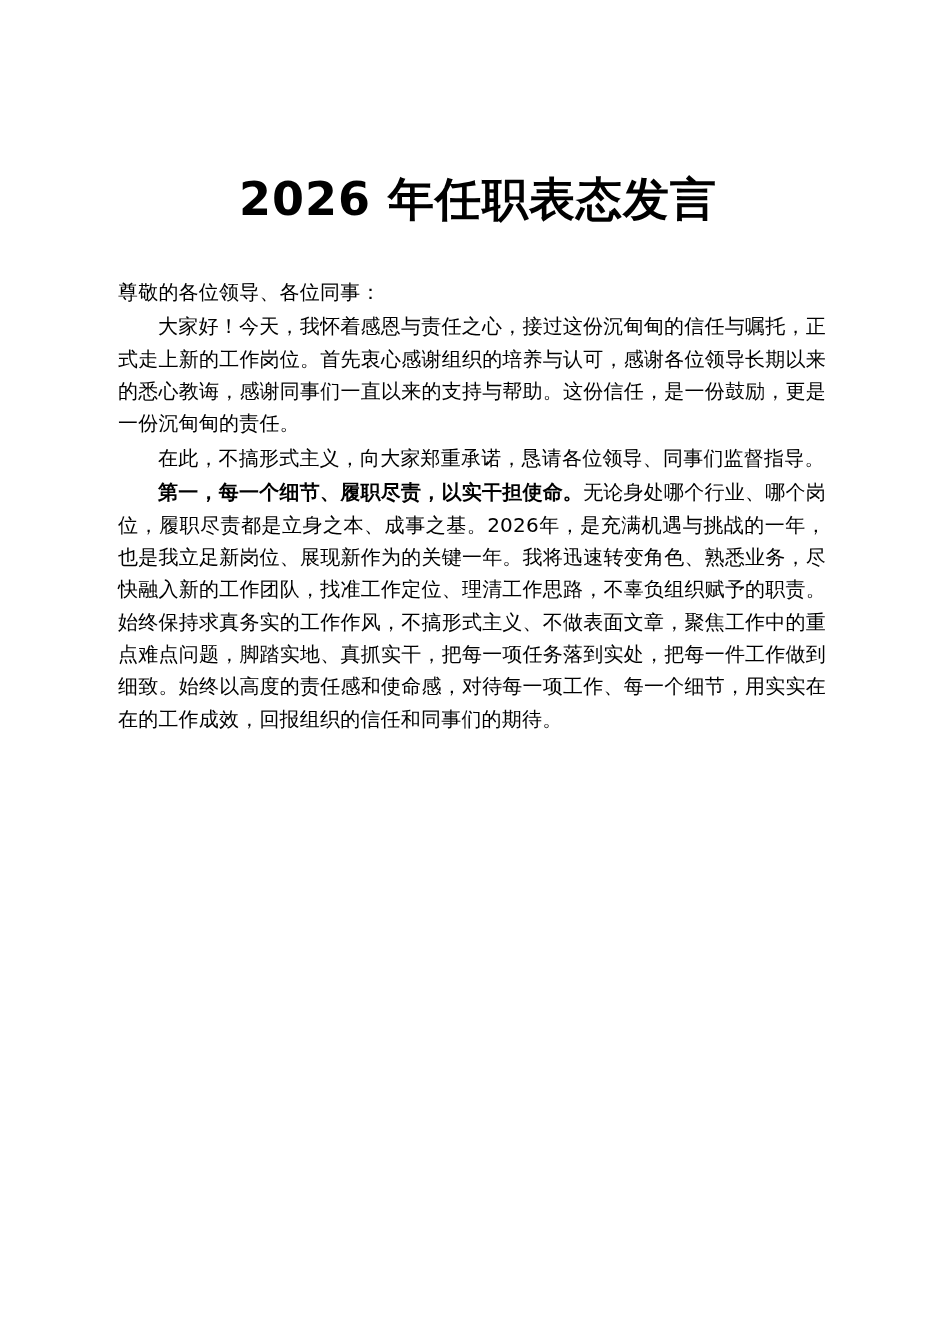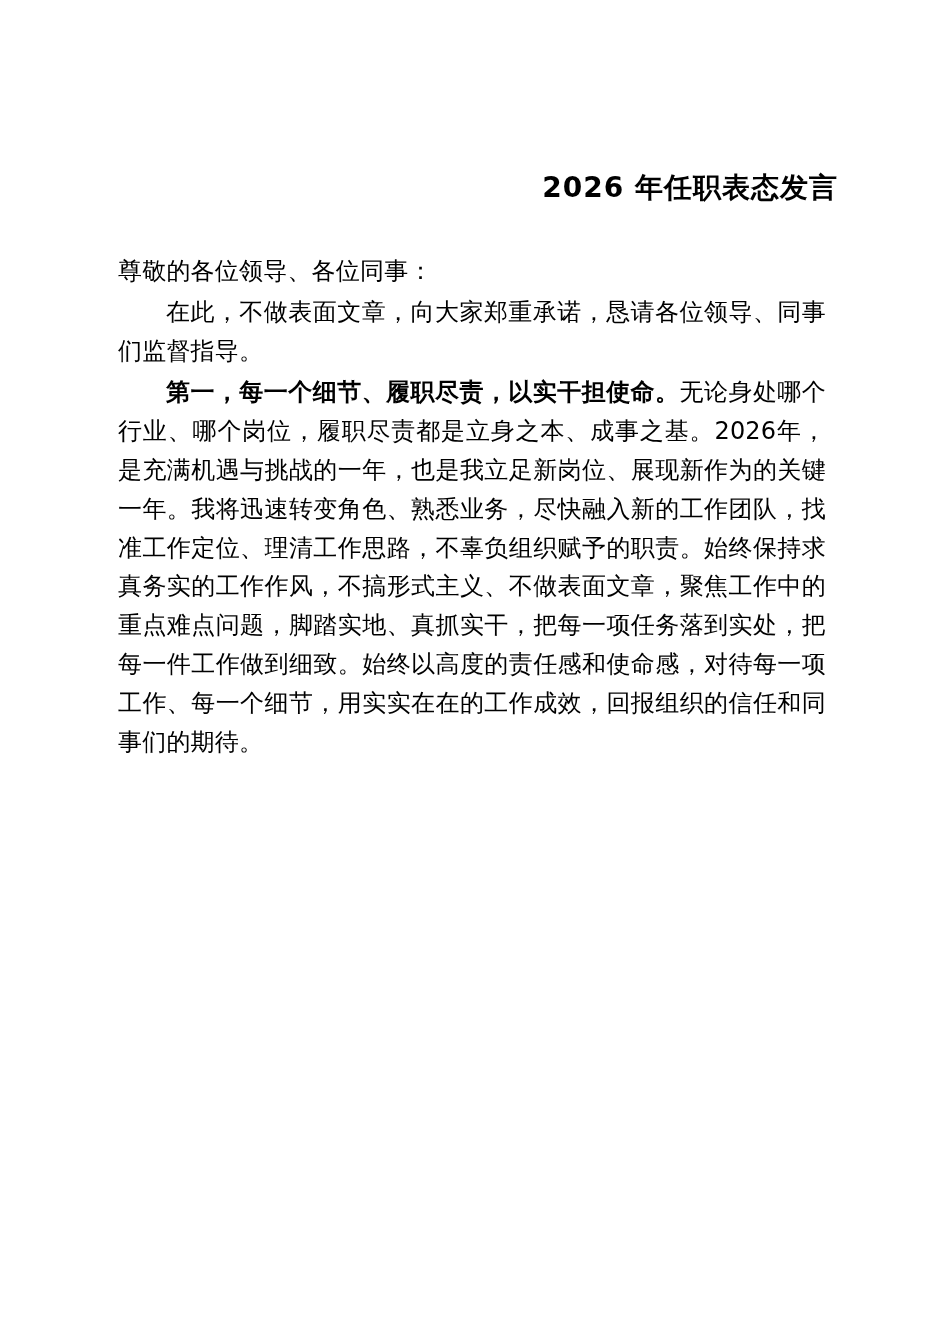--- a/index.html
+++ b/index.html
@@ -15,29 +15,29 @@
     -webkit-font-smoothing: antialiased;
   }
   .page {
     width: 950px;
     min-height: 1344px;
     box-sizing: border-box;
     padding: 170px 112px 40px 118px;
     background: #ffffff;
   }
   .doc-title {
-    font-size: 28px;
+    font-size: 46px;
     font-weight: 700;
-    text-align: right;
+    text-align: center;
     letter-spacing: 1px;
     margin: 0 0 46px 0;
     line-height: 1.3;
   }
   .para {
-    font-size: 24px;
+    font-size: 20px;
     line-height: 1.62;
     margin: 0 12px 2px 0;
     text-align: justify;
     text-justify: inter-ideograph;
     letter-spacing: 0.2px;
   }
   .indent {
     text-indent: 2em;
   }
   .no-indent {
@@ -53,23 +53,26 @@
 <div class="page">
 
   <h1 class="doc-title">2026 年任职表态发言</h1>
 
   <div>
 
     <p class="para no-indent">
       <span>尊敬的各位领导、各位同事：</span>
     </p>
 
+    <p class="para indent">
+      <span>大家好！今天，我怀着感恩与责任之心，接过这份沉甸甸的信任与嘱托，正式走上新的工作岗位。首先衷心感谢组织的培养与认可，感谢各位领导长期以来的悉心教诲，感谢同事们一直以来的支持与帮助。这份信任，是一份鼓励，更是一份沉甸甸的责任。</span>
+    </p>
 
     <p class="para indent">
-      <span>在此，不做表面文章，向大家郑重承诺，恳请各位领导、同事们监督指导。</span>
+      <span>在此，不搞形式主义，向大家郑重承诺，恳请各位领导、同事们监督指导。</span>
     </p>
 
     <p class="para indent">
       <span class="bold">第一，每一个细节、履职尽责，以实干担使命。</span><span>无论身处哪个行业、哪个岗位，履职尽责都是立身之本、成事之基。2026年，是充满机遇与挑战的一年，也是我立足新岗位、展现新作为的关键一年。我将迅速转变角色、熟悉业务，尽快融入新的工作团队，找准工作定位、理清工作思路，不辜负组织赋予的职责。始终保持求真务实的工作作风，不搞形式主义、不做表面文章，聚焦工作中的重点难点问题，脚踏实地、真抓实干，把每一项任务落到实处，把每一件工作做到细致。始终以高度的责任感和使命感，对待每一项工作、每一个细节，用实实在在的工作成效，回报组织的信任和同事们的期待。</span>
     </p>
 
   </div>
 </div>
 
 </body></html>

